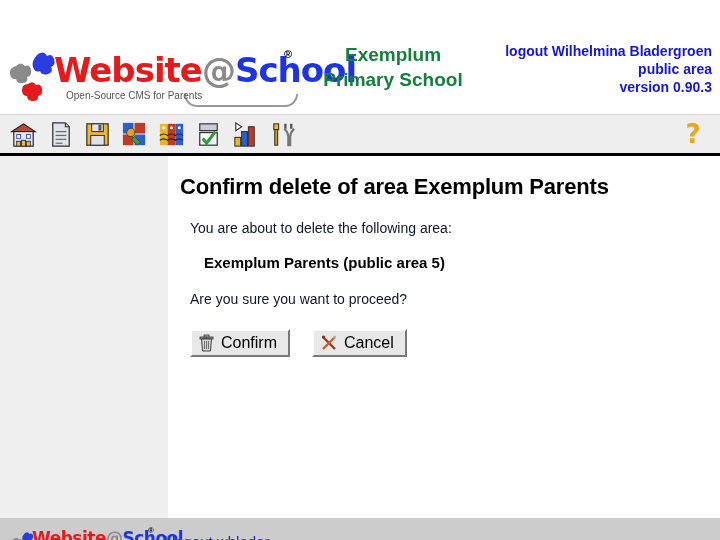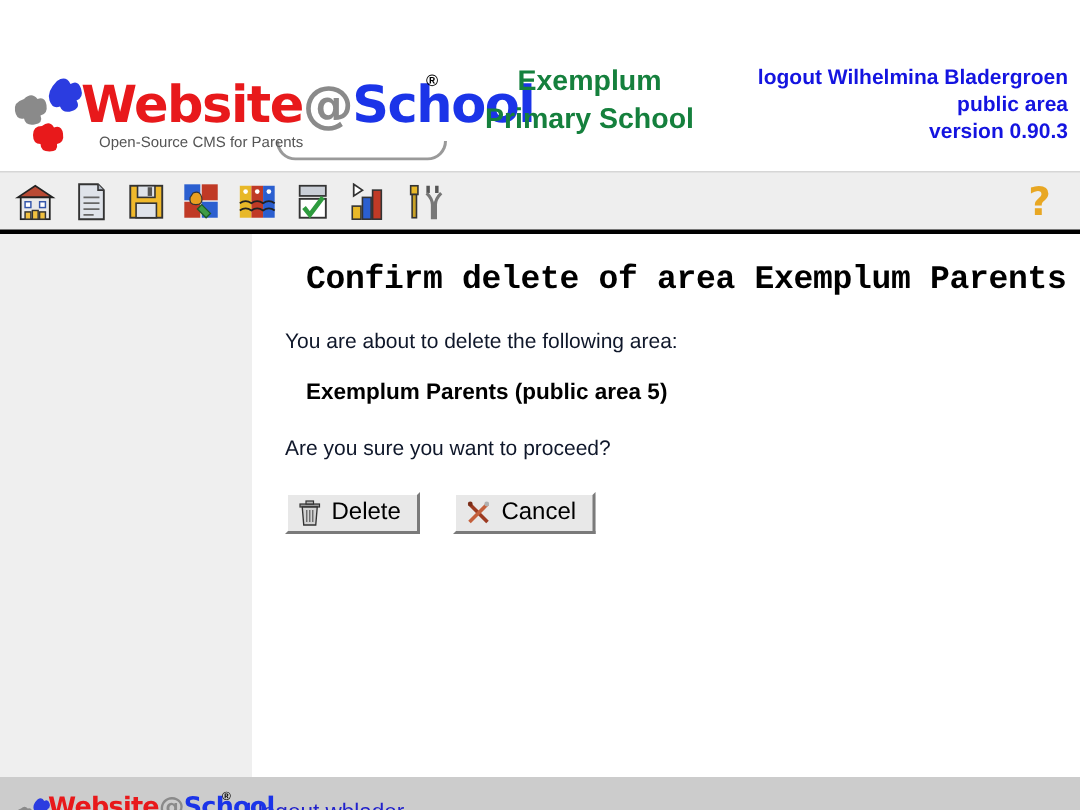--- a/index.html
+++ b/index.html
@@ -155,22 +155,22 @@
   .main {
     position: absolute;
     left: 168px;
     top: 0;
     right: 0;
     height: 362px;
     background: #ffffff;
   }
   .page-title {
     margin: 0;
-    padding: 18px 0 0 36px;
-    font-family: Liberation Mono, monospace;
+    padding: 18px 0 0 12px;
+    font-family: Liberation Sans, sans-serif;
     font-size: 22px;
     font-weight: bold;
     color: #000000;
     letter-spacing: -0.2px;
   }
   .para {
     margin: 0;
     padding: 20px 0 0 22px;
     font-family: "Liberation Sans", sans-serif;
     font-size: 14px;
@@ -414,21 +414,21 @@
 
         <div class="btn">
           <svg width="15" height="18" viewBox="0 0 15 18">
             <rect x="1" y="3" width="13" height="2" fill="#9a9a9a" stroke="#333" stroke-width="0.8"></rect>
             <rect x="5" y="1" width="5" height="2" fill="#b5b5b5" stroke="#333" stroke-width="0.8"></rect>
             <path d="M2.5 5 H12.5 L11.5 17 H3.5 Z" fill="#d2d2d2" stroke="#333" stroke-width="0.9"></path>
             <line x1="5.5" y1="7" x2="5.5" y2="15" stroke="#666" stroke-width="0.9"></line>
             <line x1="7.5" y1="7" x2="7.5" y2="15" stroke="#666" stroke-width="0.9"></line>
             <line x1="9.5" y1="7" x2="9.5" y2="15" stroke="#666" stroke-width="0.9"></line>
           </svg>
-          <span>Delete</span>
+          <span>Confirm</span>
         </div>
 
         <div class="btn">
           <svg width="16" height="18" viewBox="0 0 16 18">
             <line x1="2" y1="3" x2="14" y2="15" stroke="#9c3b22" stroke-width="2.4"></line>
             <line x1="14" y1="3" x2="2" y2="15" stroke="#c4603c" stroke-width="2.4"></line>
             <circle cx="2.5" cy="3" r="1.6" fill="#7a2d18"></circle>
             <circle cx="13.5" cy="3" r="1.6" fill="#b0b0b0"></circle>
           </svg>
           <span>Cancel</span>

